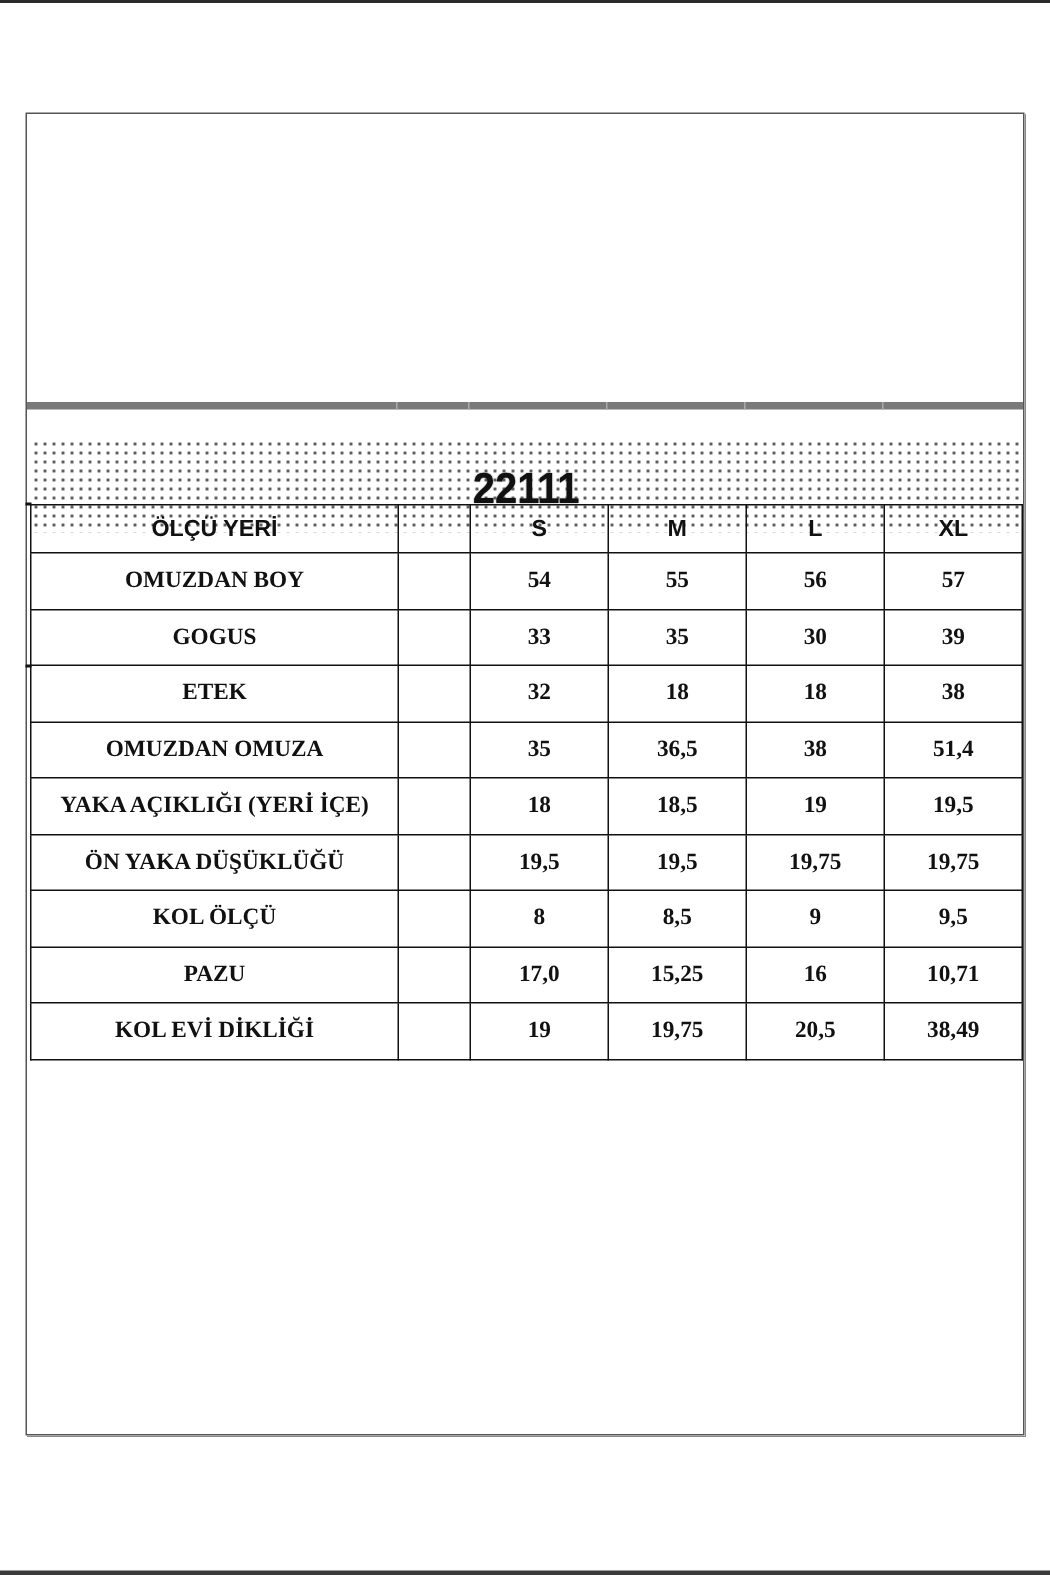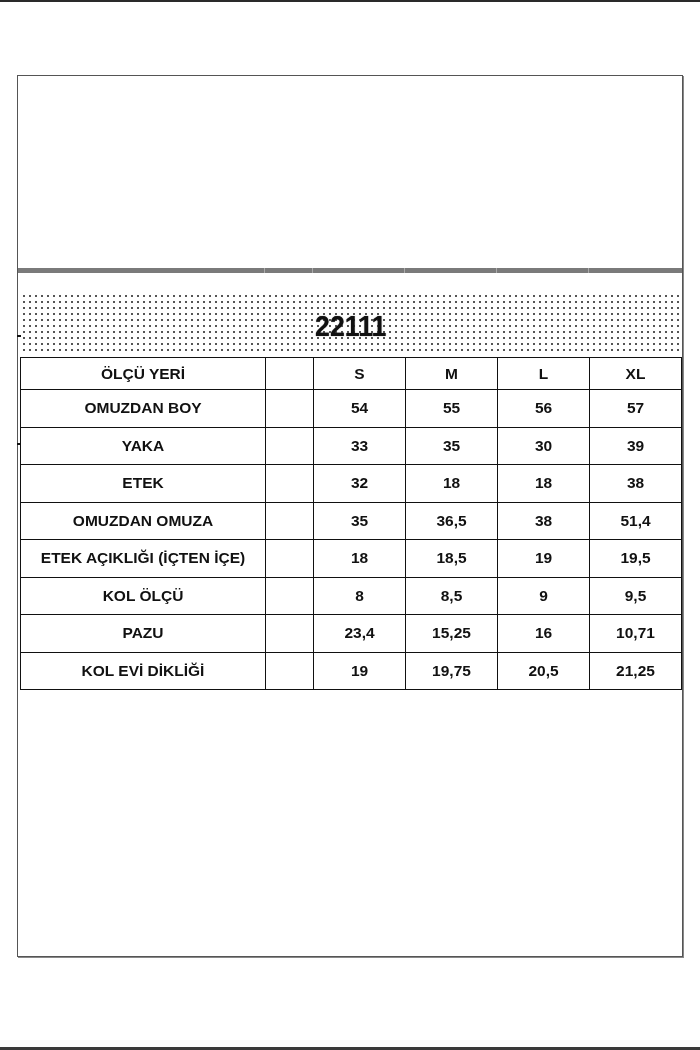--- a/index.html
+++ b/index.html
@@ -29,29 +29,28 @@
   }
   .dots .code {
     font-weight: bold; font-size: 29px; color: #111; letter-spacing: 0px;
     transform: scaleX(0.92); margin-top: 6px; margin-left: 0px;
     text-shadow: 0 0 1px #444;
   }
   table.sizes {
     position: absolute; left: 20px; top: 336px;
     border-collapse: collapse; table-layout: fixed;
     width: 661px;
-    margin-top: 21px;
   }
   table.sizes td {
     border: 1.5px solid #111; text-align: center; vertical-align: middle;
     font-weight: bold; font-size: 15.5px; color: #111; padding: 0;
     white-space: nowrap; overflow: hidden;
   }
   table.sizes tr.head td { height: 31px; }
-  table.sizes tr.row td { height: 36.5px; }
+  table.sizes tr.row td { height: 36.5px; font-family: Liberation Serif, serif; }
   .col-label { width: 245px; }
   .col-empty { width: 48px; }
   .col-size { width: 92px; }
   .left-tick { position: absolute; left: 17px; width: 4px; height: 2px; background: #111; }
 </style>
 </head>
 <body>
 
 <div class="top-rule"></div>
 
@@ -92,21 +91,21 @@
     </tr>
     <tr class="row">
       <td>OMUZDAN BOY</td>
         <td></td>
       <td>54</td>
       <td>55</td>
       <td>56</td>
       <td>57</td>
     </tr>
     <tr class="row">
-      <td>YAKA</td>
+      <td>GOGUS</td>
         <td></td>
       <td>33</td>
       <td>35</td>
       <td>30</td>
       <td>39</td>
     </tr>
     <tr class="row">
       <td>ETEK</td>
         <td></td>
       <td>32</td>
@@ -116,47 +115,55 @@
     </tr>
     <tr class="row">
       <td>OMUZDAN OMUZA</td>
         <td></td>
       <td>35</td>
       <td>36,5</td>
       <td>38</td>
       <td>51,4</td>
     </tr>
     <tr class="row">
-      <td>ETEK AÇIKLIĞI (İÇTEN İÇE)</td>
+      <td>YAKA AÇIKLIĞI (YERİ İÇE)</td>
         <td></td>
       <td>18</td>
       <td>18,5</td>
       <td>19</td>
       <td>19,5</td>
+    </tr>
+    <tr class="row">
+      <td>ÖN YAKA DÜŞÜKLÜĞÜ</td>
+        <td></td>
+      <td>19,5</td>
+      <td>19,5</td>
+      <td>19,75</td>
+      <td>19,75</td>
     </tr>
     <tr class="row">
       <td>KOL ÖLÇÜ</td>
         <td></td>
       <td>8</td>
       <td>8,5</td>
       <td>9</td>
       <td>9,5</td>
     </tr>
     <tr class="row">
       <td>PAZU</td>
         <td></td>
-      <td>23,4</td>
+      <td>17,0</td>
       <td>15,25</td>
       <td>16</td>
       <td>10,71</td>
     </tr>
     <tr class="row">
       <td>KOL EVİ DİKLİĞİ</td>
         <td></td>
       <td>19</td>
       <td>19,75</td>
       <td>20,5</td>
-      <td>21,25</td>
+      <td>38,49</td>
     </tr>
   </tbody>
 </table>
 
 <div class="bottom-rule"></div>
 
 </body></html>

